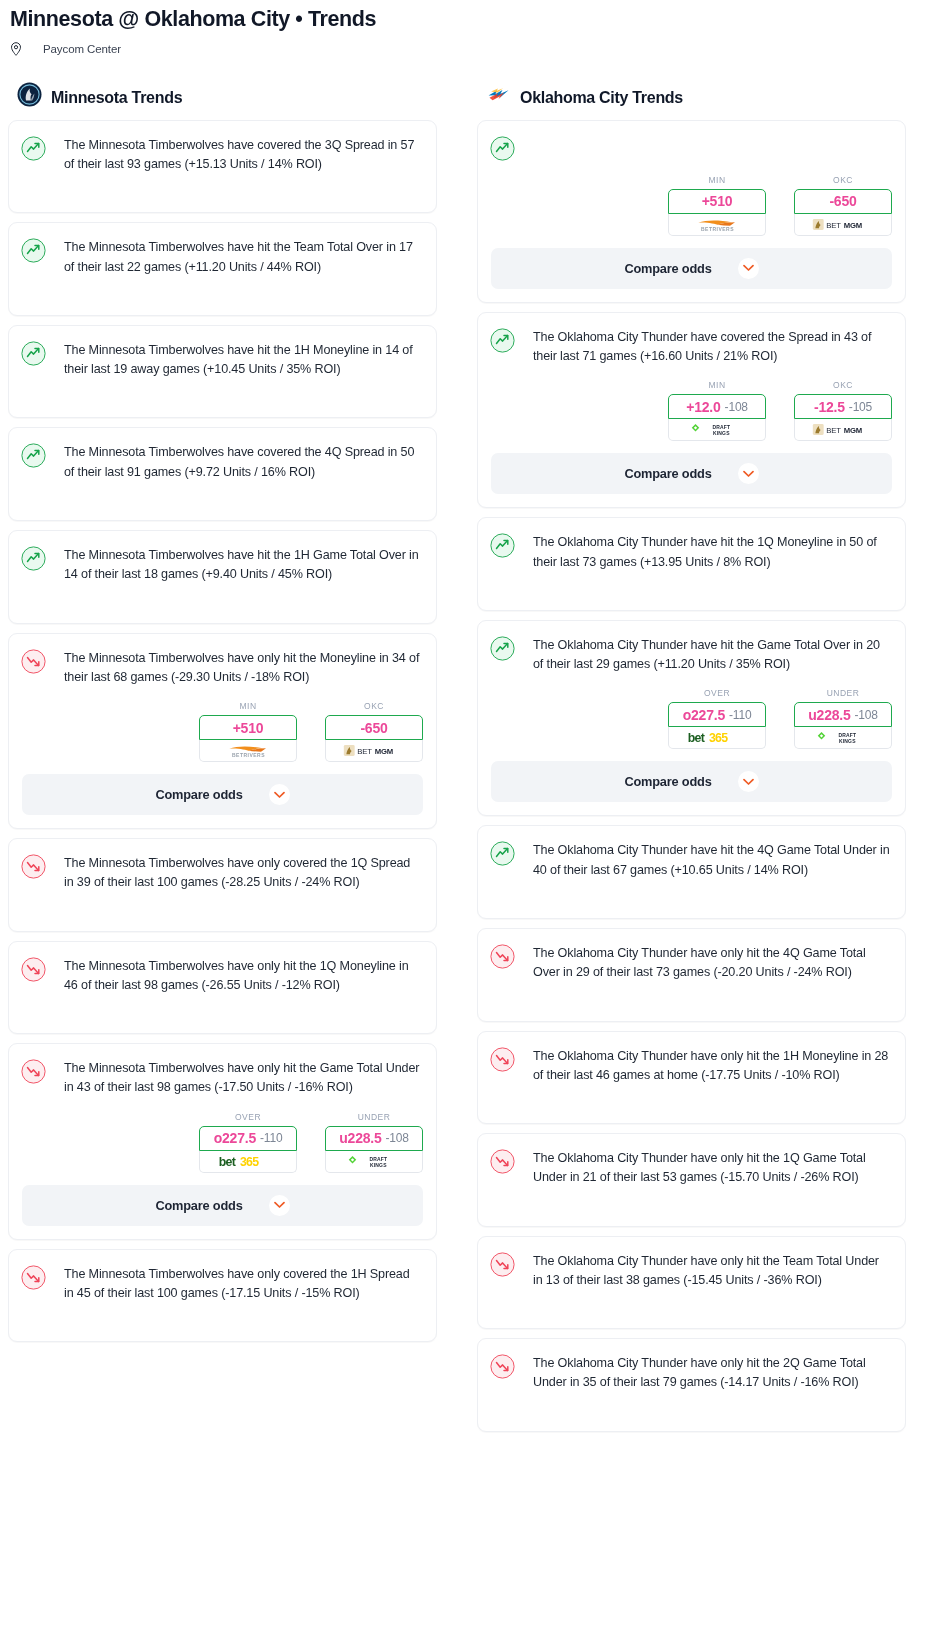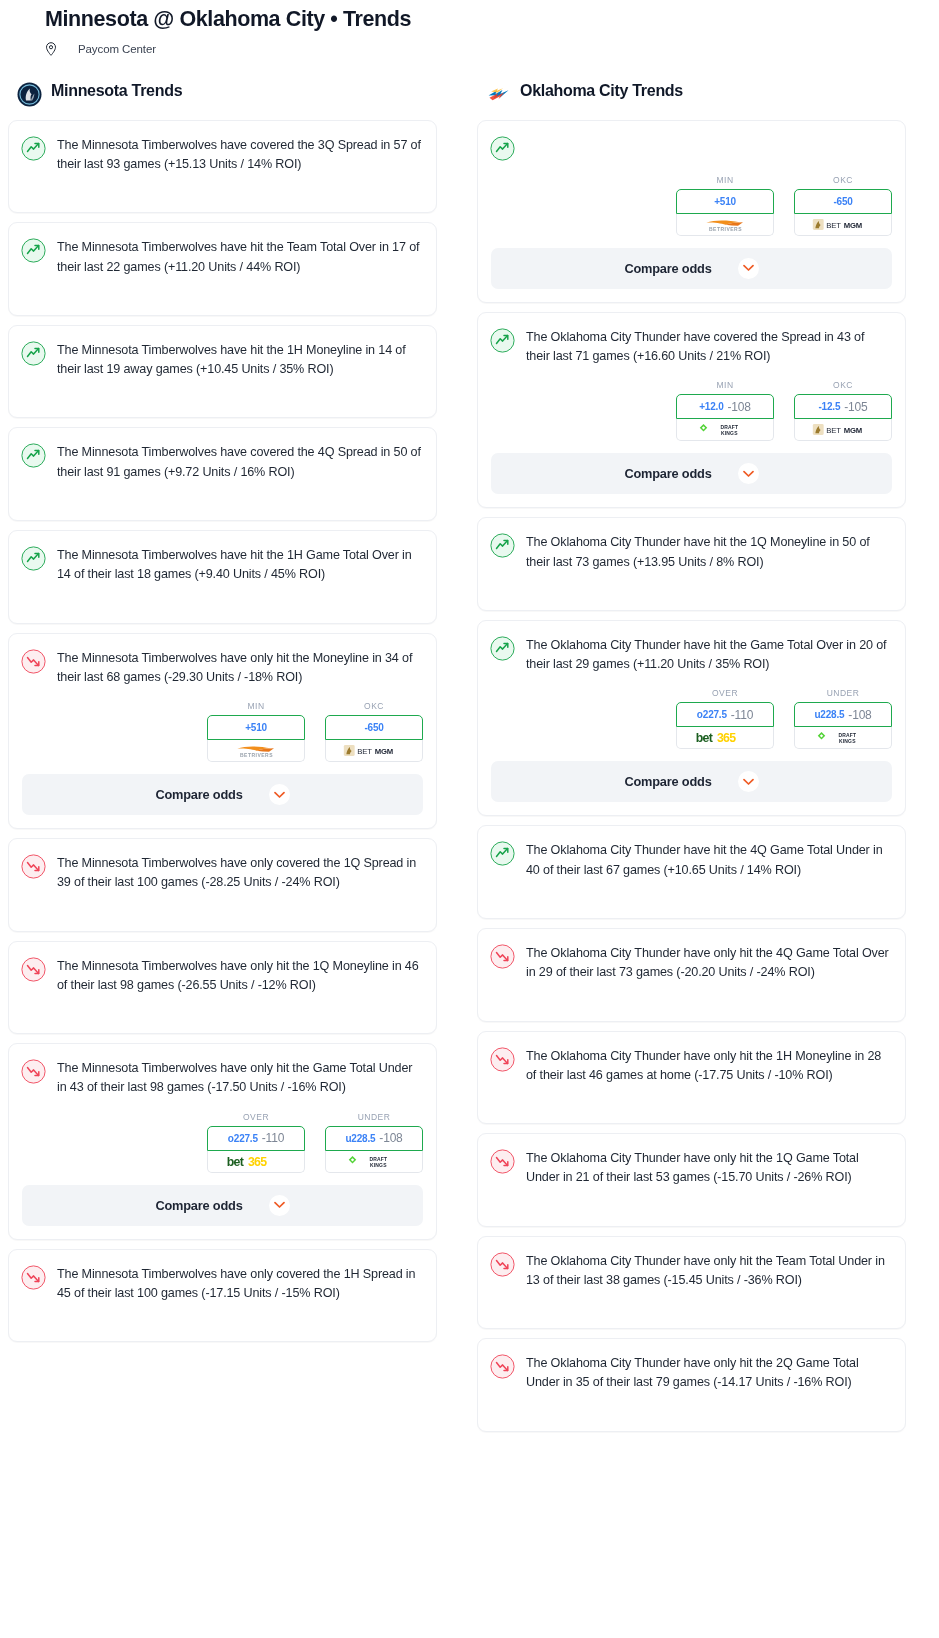--- a/index.html
+++ b/index.html
@@ -6,21 +6,21 @@
   html, body {
     width: 939px;
     background: #ffffff;
     font-family: "Liberation Sans", sans-serif;
     color: #1b2333;
     -webkit-font-smoothing: antialiased;
   }
   .page { width: 939px; padding: 0 0 14px 0; position: relative; }
 
   
-  .page-header { padding: 6px 10px 0 10px; margin-left: 35px; }
+  .page-header { padding: 6px 10px 0 10px; }
   .page-title {
     font-size: 21.5px;
     font-weight: 700;
     letter-spacing: -0.4px;
     color: #111827;
     line-height: 1.25;
   }
   .venue-row {
     display: flex;
     align-items: center;
@@ -35,21 +35,21 @@
     display: flex;
     gap: 40px;
     padding: 0 8px;
     margin-top: 26px;
     align-items: flex-start;
   }
   .col { width: 429px; flex: 0 0 429px; }
 
   .col-header {
     display: flex;
-    align-items: flex-start;
+    align-items: flex-end;
     gap: 9px;
     padding-left: 9px;
     margin-bottom: 13px;
   }
   .team-logo { width: 25px; height: 25px; flex: 0 0 auto; display: block; }
   .col-title {
     font-size: 16px;
     font-weight: 700;
     color: #101828;
     letter-spacing: -0.3px;
@@ -59,38 +59,38 @@
   .trend-card {
     background: #ffffff;
     border: 1px solid #edeff3;
     border-radius: 9px;
     margin-bottom: 9px;
     overflow: hidden;
     box-shadow: 0 1px 1px rgba(16,24,40,0.03);
   }
   .trend-body {
     display: flex;
-    gap: 11px;
+    gap: 18px;
     padding: 14px 14px 0 12px;
   }
   .trend-icon { width: 25px; height: 25px; flex: 0 0 25px; margin-top: 1px; }
   .trend-text {
     font-size: 12.6px;
     line-height: 1.53;
     color: #1f2733;
     letter-spacing: -0.15px;
     padding-top: 1px;
   }
   .trend-pad { height: 38px; }
 
   
   .odds-wrap {
     display: flex;
     justify-content: flex-end;
-    gap: 4px;
+    gap: 12px;
     padding: 14px 13px 12px 13px;
   }
   .odds-col {
     width: 98px;
     margin-left: 16px;
     display: flex;
     flex-direction: column;
     align-items: stretch;
   }
   .odds-side-label {
@@ -104,21 +104,21 @@
   .odds-box {
     border: 1px solid #1ea94e;
     border-radius: 5px 5px 0 0;
     background: #ffffff;
     height: 25px;
     display: flex;
     align-items: center;
     justify-content: center;
     gap: 4px;
   }
-  .odds-main { font-size: 10px; font-weight: 600; color: #3b82f6; letter-spacing: -0.2px; }
+  .odds-main { font-size: 14px; font-weight: 600; color: #ec4899; letter-spacing: -0.2px; }
   .odds-juice { font-size: 12px; color: #7d8695; letter-spacing: -0.2px; }
   .book-box {
     border: 1px solid #e4e7ec;
     border-top: none;
     border-radius: 0 0 5px 5px;
     background: #ffffff;
     height: 22px;
     display: flex;
     align-items: center;
     justify-content: center;

